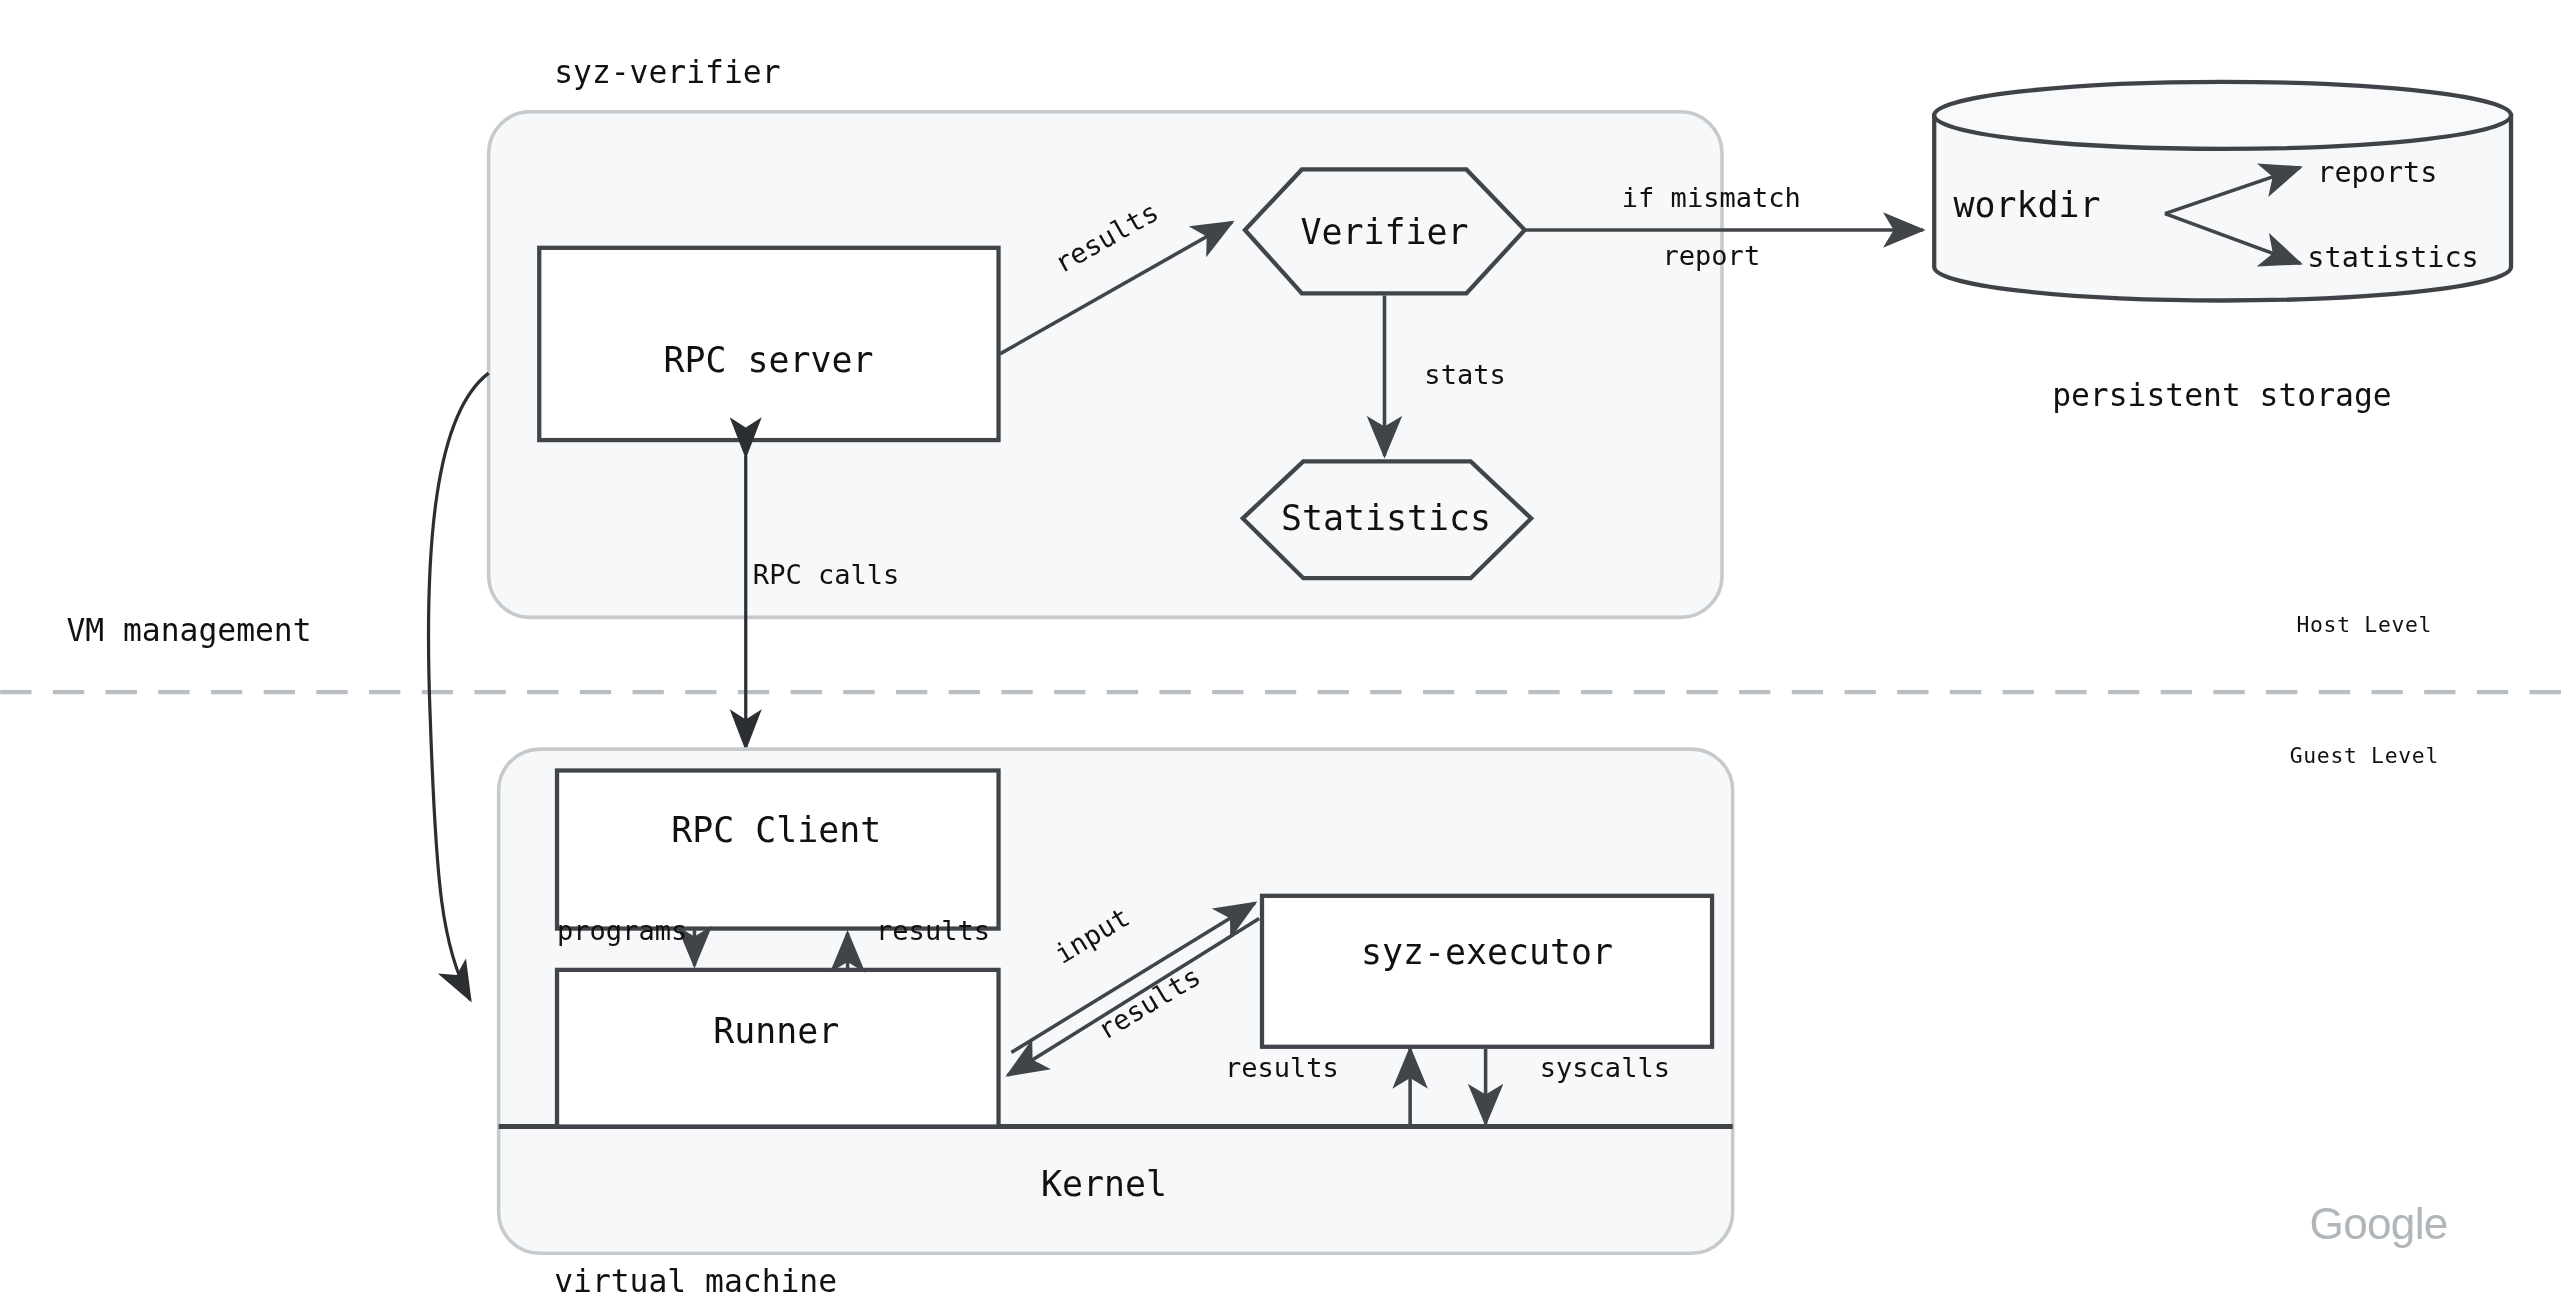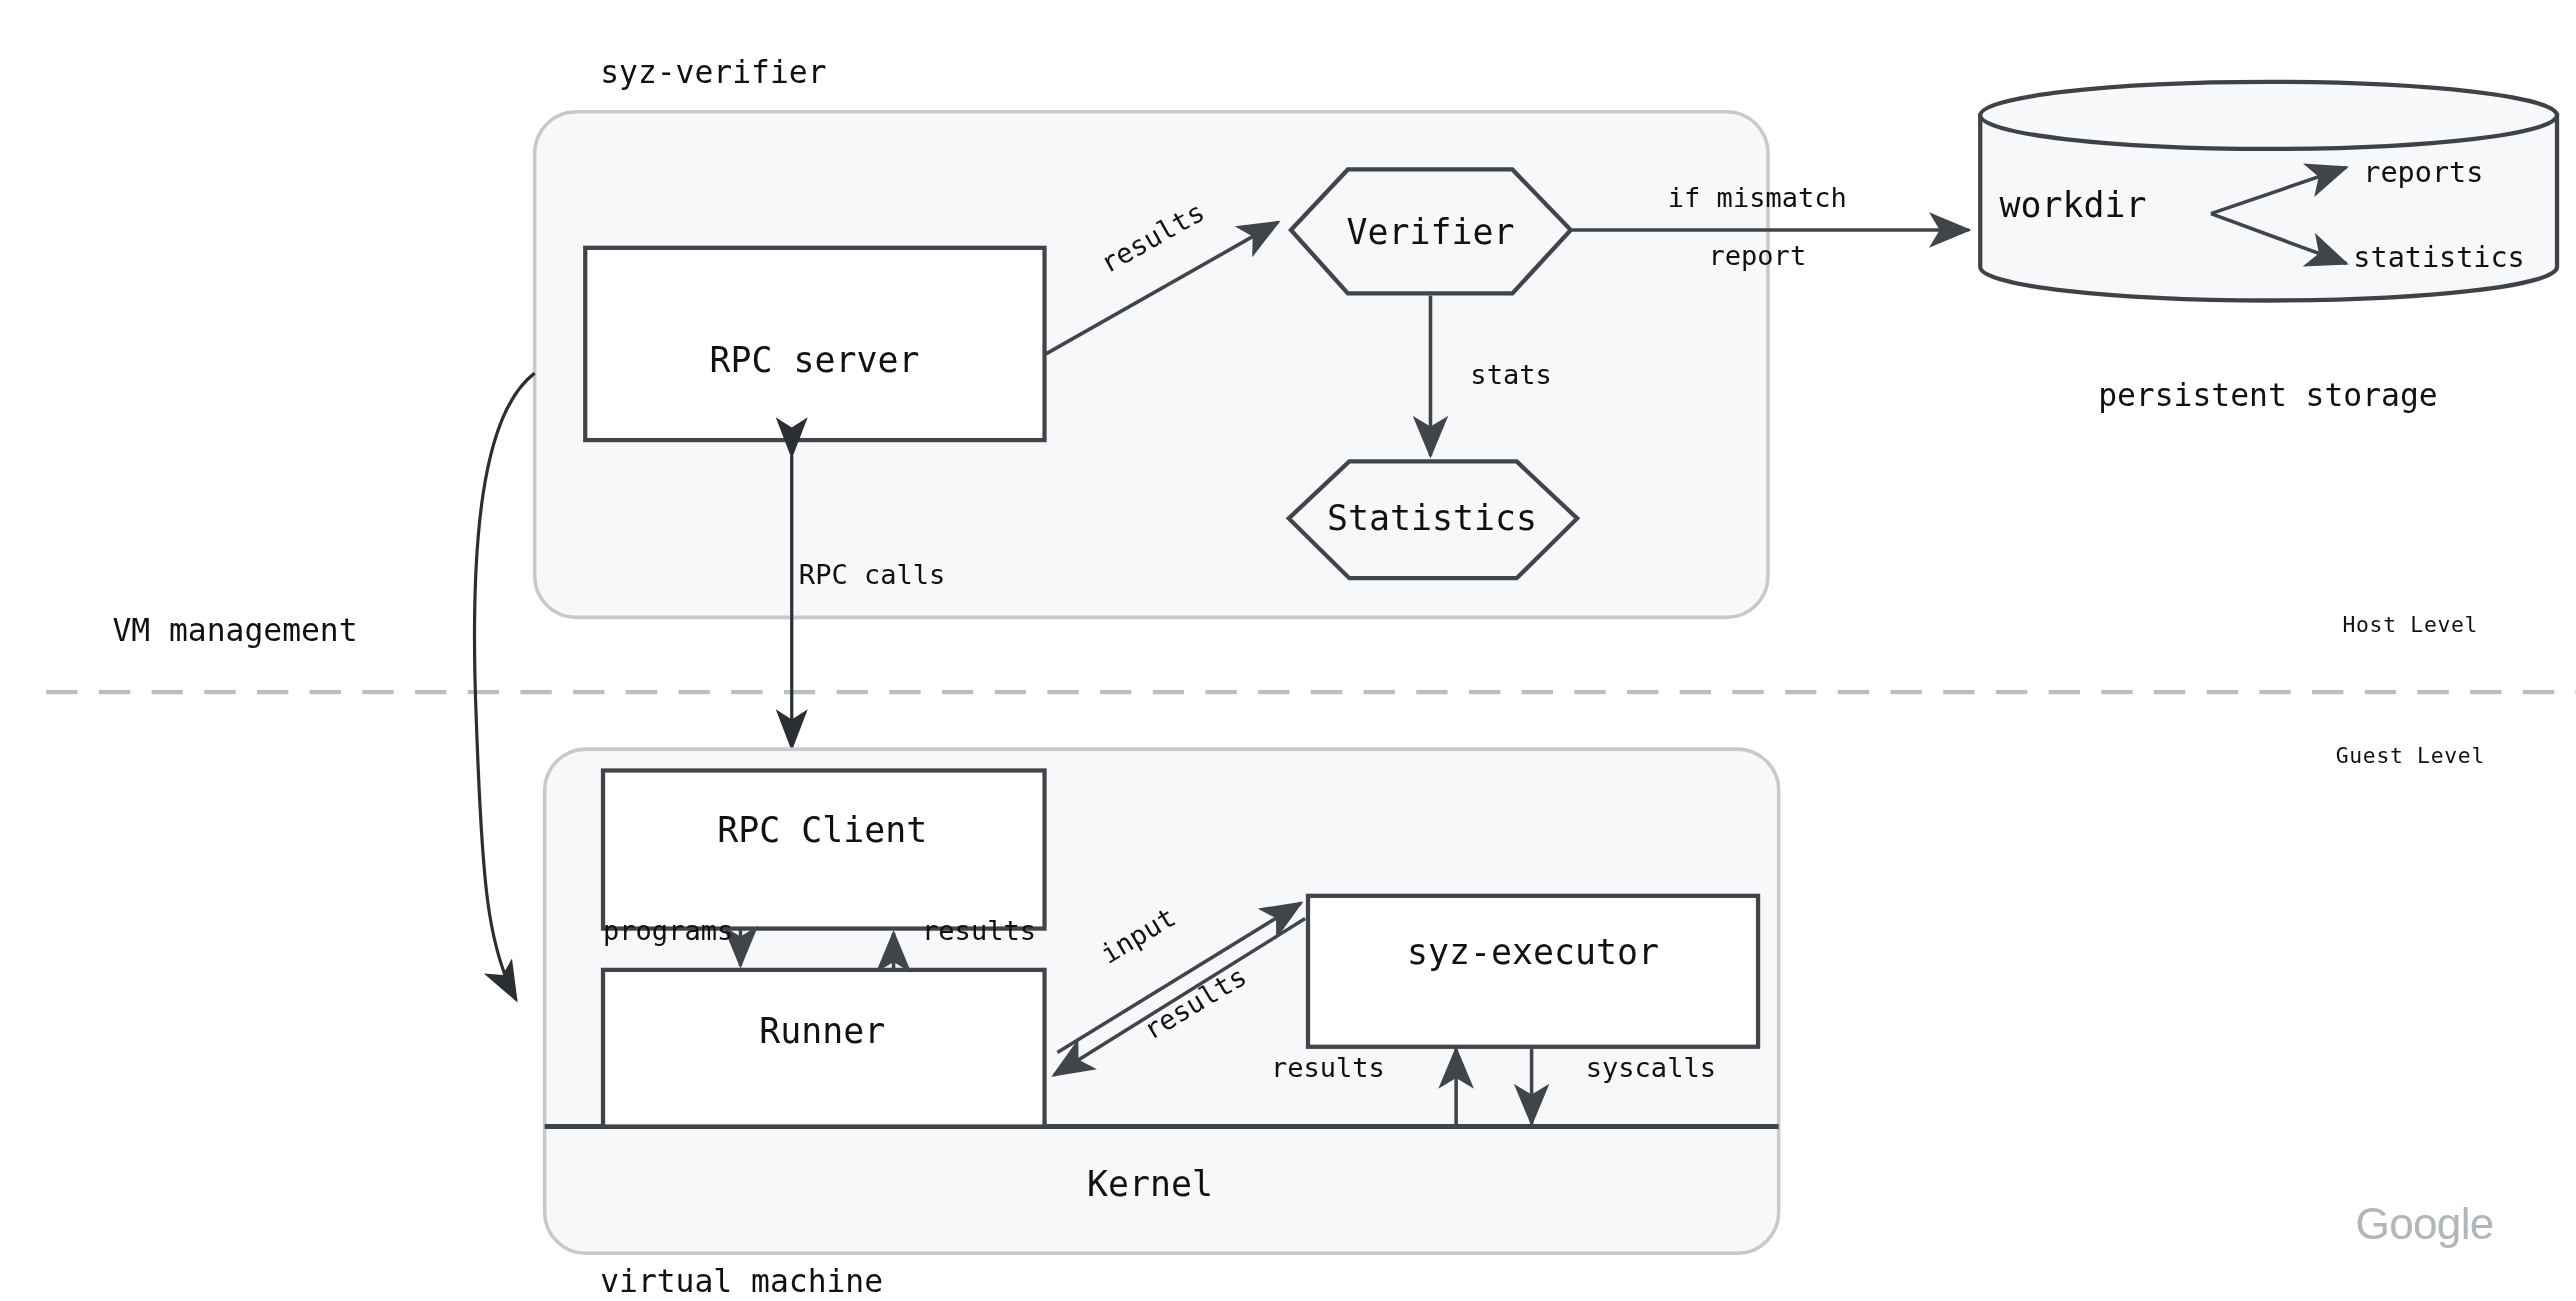--- a/index.html
+++ b/index.html
@@ -1,19 +1,19 @@
 <!DOCTYPE html>
 <html style="font-size:11.4px"><head>
 <meta charset="utf-8">
 <title>syz-verifier architecture</title>
 <style>
   html,body{margin:0;padding:0;background:#ffffff;}
   body{width:2576px;height:1301px;overflow:hidden;
        font-family:"DejaVu Sans Mono","Liberation Mono",monospace;}
-  #diagram{position:relative;width:2228px;height:1301px;margin-left:46px;}
+  #diagram{position:relative;width:2228px;height:1301px;}
   svg{display:block;}
   text{font-family:"DejaVu Sans Mono","Liberation Mono",monospace;fill:#111111;}
   .node-label{font-size:49px;}
   .edge-label{font-size:38px;}
   .group-label{font-size:44px;}
   .level-label{font-size:30px;letter-spacing:1px;}
   .store-item{font-size:40px;}
   .container-fill{fill:#f6f8f9;stroke:#c6cacd;stroke-width:5;}
   .box{fill:#ffffff;stroke:#414549;stroke-width:6;}
   .hex{fill:none;stroke:#414549;stroke-width:6;}

